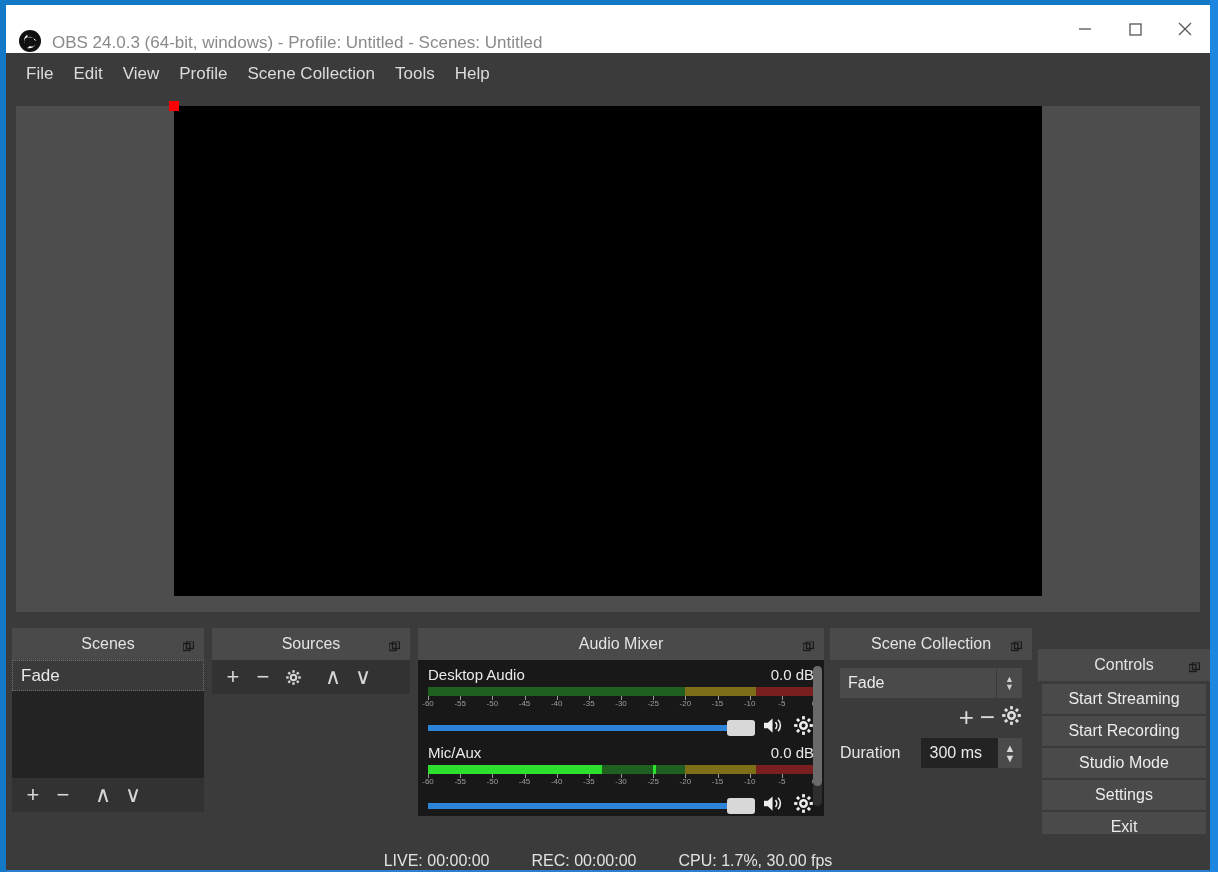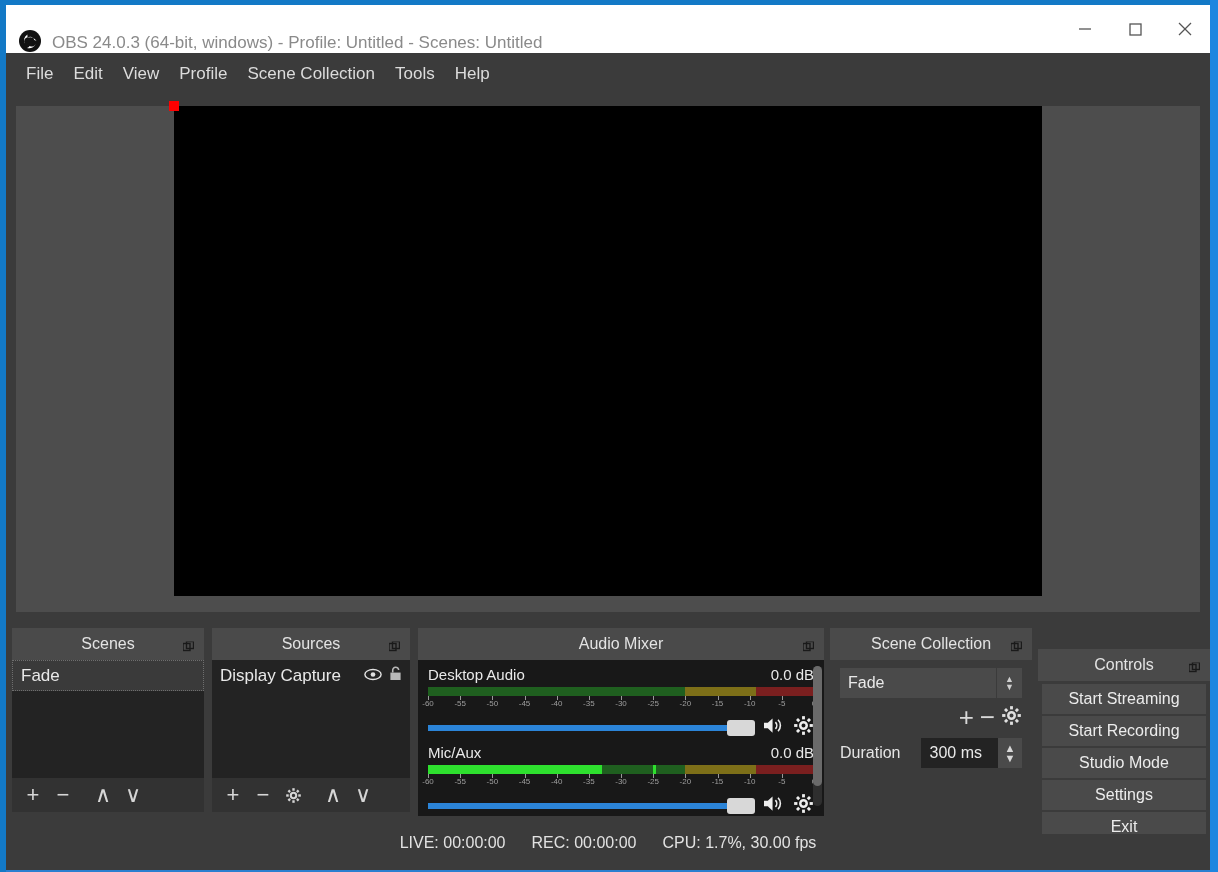--- a/index.html
+++ b/index.html
@@ -183,22 +183,22 @@
   .ctrl-body { background:#3b3b3b; height:152px; padding:3px 4px; }
   .ctrl-btn {
     height:30px; background:#4a4a4a; margin-bottom:2px;
     display:flex; align-items:center; justify-content:center;
     font-size:16px; color:#ececec;
   }
 
   
   .statusbar {
     position:absolute; left:6px; top:834px; width:1204px; height:36px;
-    background:#3b3b3b; display:flex; align-items:flex-start; justify-content:center;
-    gap:26px;
+    background:#3b3b3b; display:flex; align-items:flex-end; justify-content:center;
+    gap:42px;
   }
   .status-item { font-size:16px; color:#e2e2e2; white-space:nowrap; }
 </style>
 </head>
 <body>
 
 <div id="app">
 
   <div class="win-border-top"></div>
   <div class="win-border-left"></div>
@@ -278,39 +278,20 @@
 
       <div class="dock" id="dock-sources">
         <div class="dock-title">
           <span class="t">Sources</span>
           <span class="float-ico">
             <svg viewBox="0 0 11 11" width="11" height="11">
                 <rect x="0" y="2" width="7" height="7" fill="none" stroke="#1a1a1a" stroke-width="1.4"></rect>
                 <rect x="3.5" y="0" width="7" height="7" fill="none" stroke="#1a1a1a" stroke-width="1.4"></rect>
               </svg>
           </span>
-        </div>
-        <div class="list-area">
-          <div class="list-row">
-            <span>Display Capture</span>
-            <span class="src-icons">
-              <span>
-                <svg viewBox="0 0 20 14" width="18" height="13">
-                    <ellipse cx="10" cy="7" rx="9" ry="5.5" fill="none" stroke="#e0e0e0" stroke-width="1.6"></ellipse>
-                    <circle cx="10" cy="7" r="2.6" fill="#e0e0e0"></circle>
-                  </svg>
-              </span>
-              <span>
-                <svg viewBox="0 0 14 16" width="13" height="15">
-                    <rect x="1.5" y="7" width="11" height="8" fill="#b8b8b8"></rect>
-                    <path d="M4 7V4.6A3.2 3.2 0 0 1 10.4 4.2" fill="none" stroke="#b8b8b8" stroke-width="1.7"></path>
-                  </svg>
-              </span>
-            </span>
-          </div>
         </div>
         <div class="tool-row">
           <span class="tbtn">+</span>
           <span class="tbtn">−</span>
           <span class="tbtn">
             <svg viewBox="0 0 20 20" width="17" height="17">
                 <circle cx="10" cy="10" r="3.2" fill="none" stroke="#d6d6d6" stroke-width="2.4"></circle>
                 <g stroke="#d6d6d6" stroke-width="2.8">
                   <line x1="10" y1="1.4" x2="10" y2="4.4"></line>
                   <line x1="10" y1="15.6" x2="10" y2="18.6"></line>

